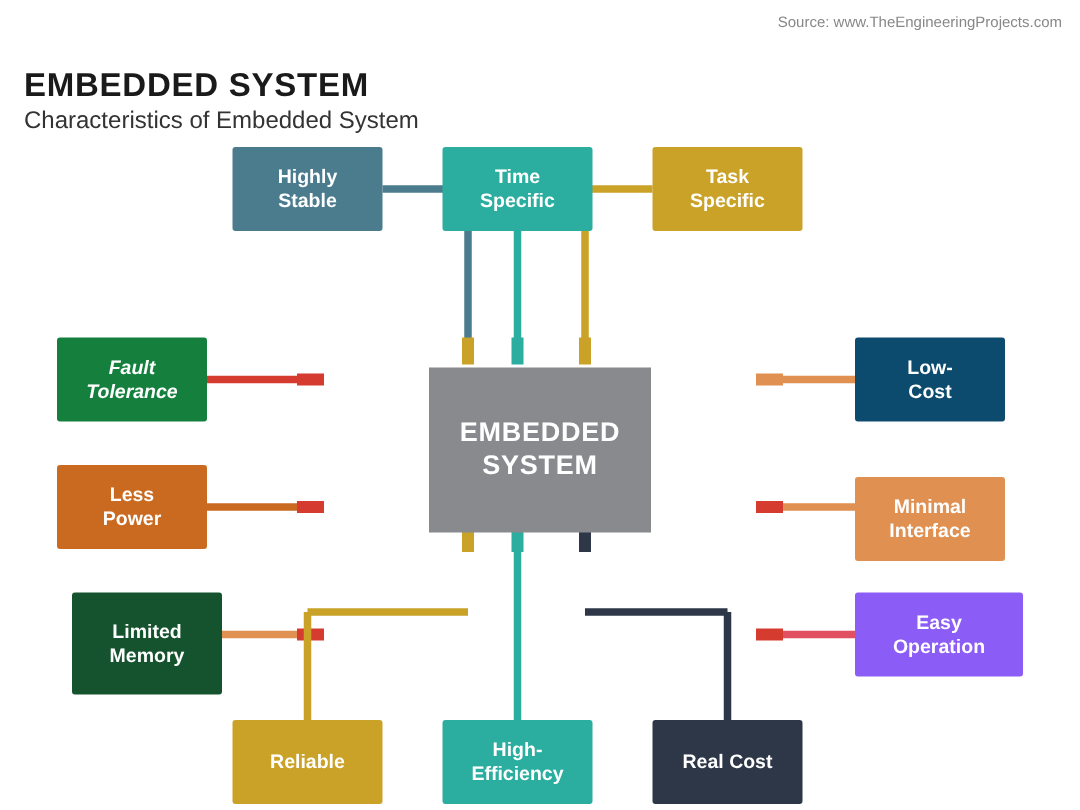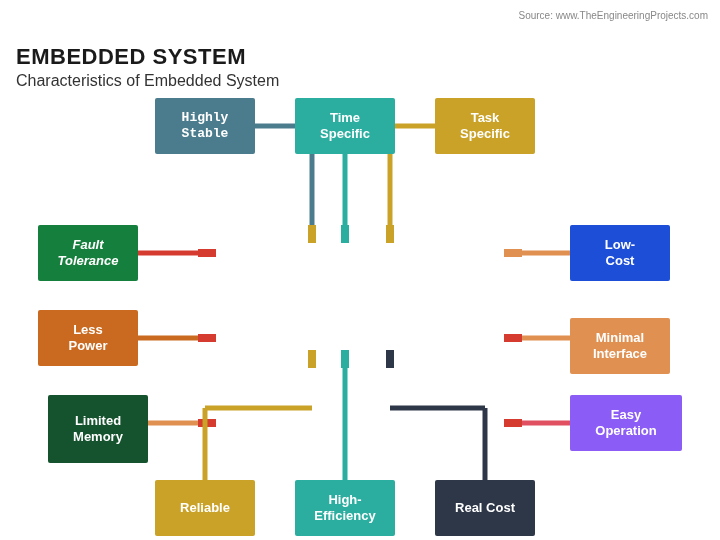--- a/index.html
+++ b/index.html
@@ -138,27 +138,30 @@
       <rect x="308" y="280" width="8" height="18" fill="#c9a227"></rect>
 
       <line x1="345" y1="410" x2="345" y2="280" stroke="#2baea0" stroke-width="5"></line>
       <rect x="341" y="280" width="8" height="18" fill="#2baea0"></rect>
 
       <line x1="485" y1="410" x2="485" y2="338" stroke="#2d3748" stroke-width="5"></line>
       <line x1="485" y1="338" x2="390" y2="338" stroke="#2d3748" stroke-width="5"></line>
       <rect x="386" y="280" width="8" height="18" fill="#2d3748"></rect>
     </svg>
 
+    <div class="center-box">
+      <span>EMBEDDED<br>SYSTEM</span>
+    </div>
 
     <div id="boxes-container">
-        <div class="char-box" style="left: 155px; top: 28px; width: 100px; height: 56px; background: rgb(74, 124, 142); font-family: Liberation Mono, monospace;">Highly<br>Stable</div>
+        <div class="char-box" style="left: 155px; top: 28px; width: 100px; height: 56px; background: rgb(74, 124, 142);">Highly<br>Stable</div>
         <div class="char-box" style="left: 295px; top: 28px; width: 100px; height: 56px; background: rgb(43, 174, 160);">Time<br>Specific</div>
         <div class="char-box" style="left: 435px; top: 28px; width: 100px; height: 56px; background: rgb(201, 162, 39);">Task<br>Specific</div>
         <div class="char-box" style="left: 38px; top: 155px; width: 100px; height: 56px; background: #15803d; font-style: italic;">Fault<br>Tolerance</div>
-        <div class="char-box" style="left: 570px; top: 155px; width: 100px; height: 56px; background: #1d4ed8;">Low-<br>Cost</div>
+        <div class="char-box" style="left: 570px; top: 155px; width: 100px; height: 56px; background: #0c4a6e;">Low-<br>Cost</div>
         <div class="char-box" style="left: 38px; top: 240px; width: 100px; height: 56px; background: rgb(201, 106, 32);">Less<br>Power</div>
         <div class="char-box" style="left: 570px; top: 248px; width: 100px; height: 56px; background: rgb(224, 144, 80);">Minimal<br>Interface</div>
         <div class="char-box" style="left: 48px; top: 325px; width: 100px; height: 68px; background: #14532d;">Limited<br>Memory</div>
         <div class="char-box" style="left: 570px; top: 325px; width: 112px; height: 56px; background: #8b5cf6;">Easy<br>Operation</div>
         <div class="char-box" style="left: 155px; top: 410px; width: 100px; height: 56px; background: rgb(201, 162, 39);">Reliable</div>
         <div class="char-box" style="left: 295px; top: 410px; width: 100px; height: 56px; background: rgb(43, 174, 160);">High-<br>Efficiency</div>
         <div class="char-box" style="left: 435px; top: 410px; width: 100px; height: 56px; background: rgb(45, 55, 72);">Real Cost</div>
       </div>
   </div>
 </div>

